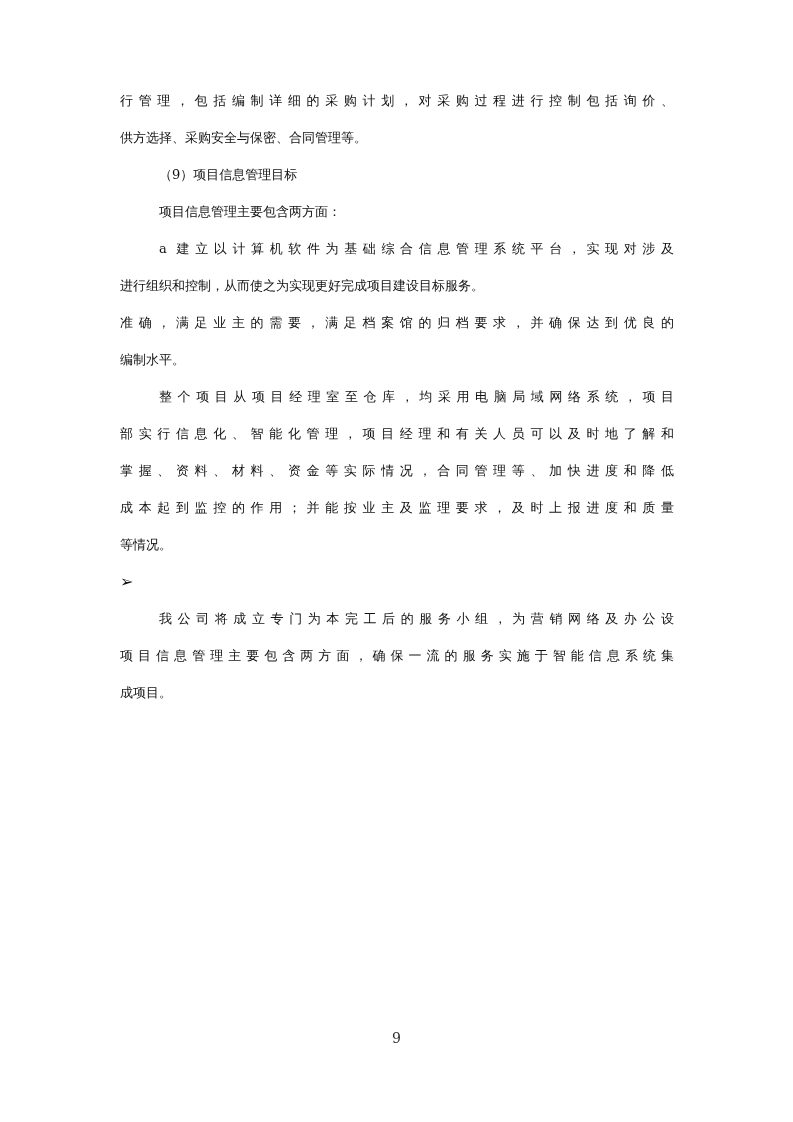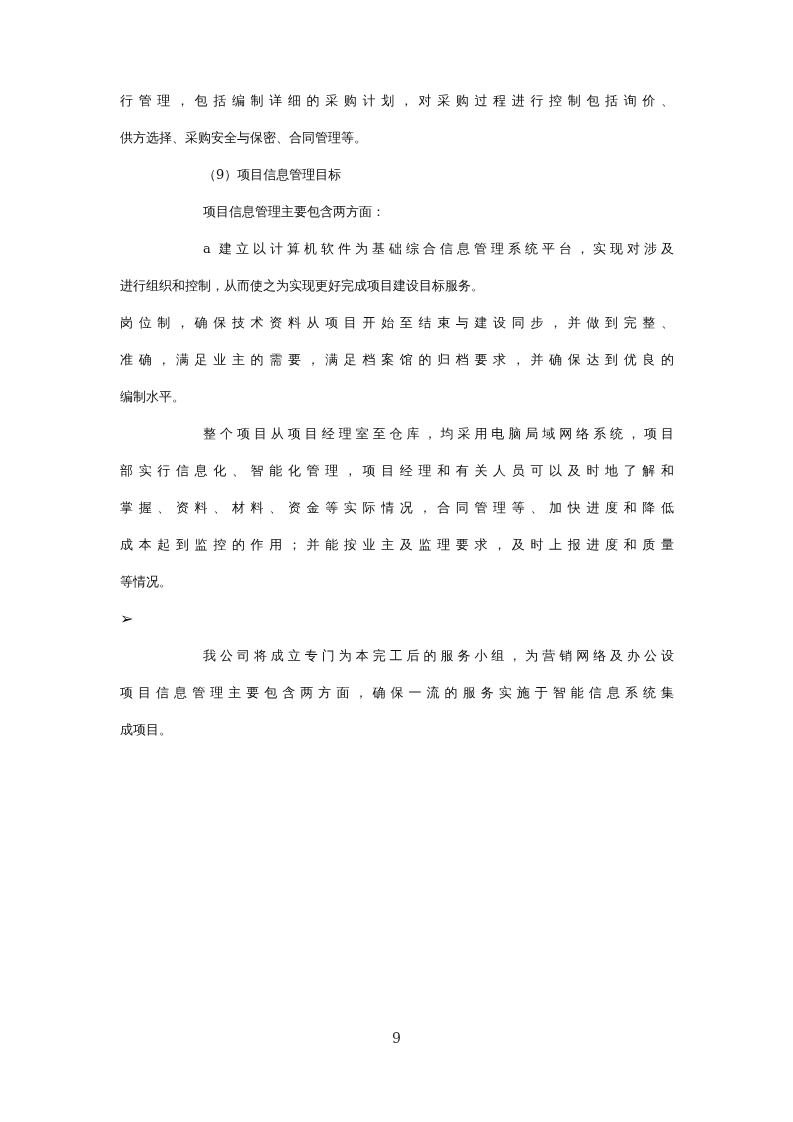--- a/index.html
+++ b/index.html
@@ -29,21 +29,20 @@
     color: #111111;
     text-align: left;
   }
   .line.just {
     text-align: justify;
     text-align-last: justify;
     text-justify: inter-character;
   }
   .line.ind {
     text-indent: 39px;
-    margin-left: 44px;
   }
   .heading-line {
     height: 37px;
     line-height: 37px;
     font-size: 20px;
     font-weight: bold;
     display: flex;
     align-items: center;
   }
   .bullet {
@@ -70,21 +69,20 @@
 <body>
 
 <div class="page">
   <div class="content" id="content">
       <div class="line just">行管理，包括编制详细的采购计划，对采购过程进行控制包括询价、</div>
       <div class="line">供方选择、采购安全与保密、合同管理等。</div>
       <div class="line ind">（9）项目信息管理目标</div>
       <div class="line ind">项目信息管理主要包含两方面：</div>
       <div class="line ind just">a 建立以计算机软件为基础综合信息管理系统平台，实现对涉及</div>
       <div class="line">进行组织和控制，从而使之为实现更好完成项目建设目标服务。</div>
-      <div class="line just">岗位制，确保技术资料从项目开始至结束与建设同步，并做到完整、</div>
       <div class="line just">准确，满足业主的需要，满足档案馆的归档要求，并确保达到优良的</div>
       <div class="line">编制水平。</div>
       <div class="line ind just">整个项目从项目经理室至仓库，均采用电脑局域网络系统，项目</div>
       <div class="line just">部实行信息化、智能化管理，项目经理和有关人员可以及时地了解和</div>
       <div class="line just">掌握、资料、材料、资金等实际情况，合同管理等、加快进度和降低</div>
       <div class="line just">成本起到监控的作用；并能按业主及监理要求，及时上报进度和质量</div>
       <div class="line">等情况。</div>
       <div class="heading-line">
         <span class="bullet">➢</span>
       </div>

